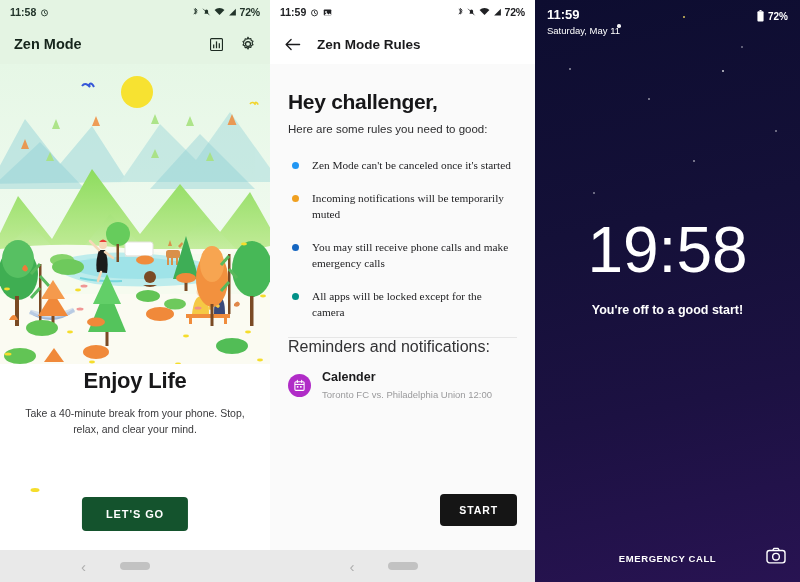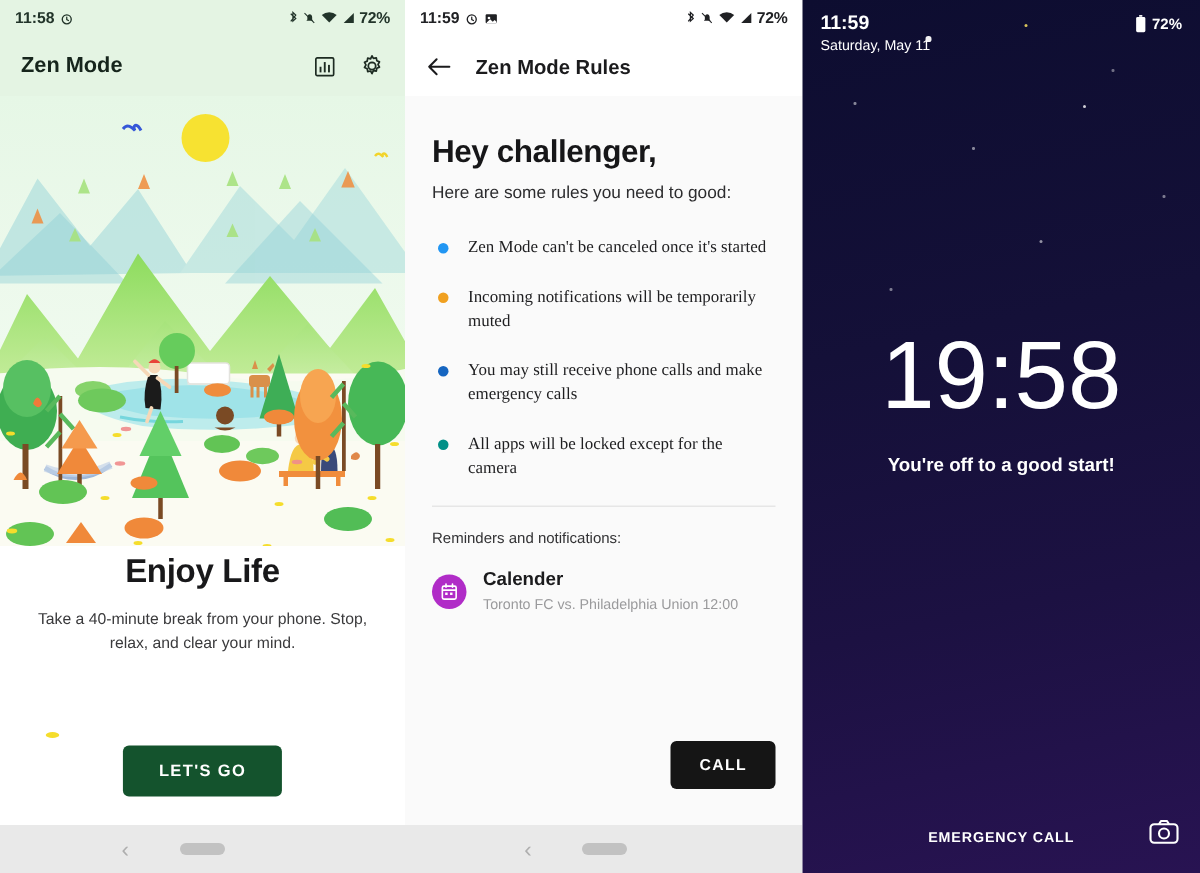--- a/index.html
+++ b/index.html
@@ -54,21 +54,21 @@
   .p2-appbar { height: 40px; background: #ffffff; display: flex; align-items: center; padding: 0 14px; gap: 16px; }
   .p2-title { font-size: 13.5px; font-weight: 600; color: #1b1b1d; }
   .p2-body { padding: 26px 18px 0 18px; }
   .p2-h1 { font-size: 21px; font-weight: 700; color: #161618; letter-spacing: -.3px; }
   .p2-lead { font-size: 11.5px; color: #2c2c2e; margin-top: 9px; }
   .rules { margin-top: 22px; }
   .rule { display: flex; gap: 13px; margin-bottom: 17px; align-items: flex-start; }
   .dot { width: 7px; height: 7px; border-radius: 50%; flex: 0 0 7px; margin-top: 5px; margin-left: 4px; }
   .rule-txt { font-size: 11.3px; color: #1e1e20; line-height: 1.42; font-family: Liberation Serif, serif; }
   .divider { height: 1px; background: #e6e6e6; margin: 6px 0 0 0; }
-  .p2-sec-title { font-size: 10px; color: #323234; margin-top: 16px; }
+  .p2-sec-title { font-size: 16px; color: #323234; }
   .notif { display: flex; align-items: center; gap: 11px; margin-top: 14px; }
   .notif-ico {
     width: 23px; height: 23px; border-radius: 50%; background: #b02cc7;
     display: flex; align-items: center; justify-content: center; flex: 0 0 23px; margin-top: 1px;
   }
   .notif-name { font-size: 12.5px; font-weight: 600; color: #1b1b1d; }
   .notif-desc { font-size: 9.5px; color: #9a9a9c; margin-top: 5px; }
   .startbtn {
     position: absolute; right: 18px; top: 494px;
     background: #151515; color: #ffffff; border: none; border-radius: 4px;
@@ -440,21 +440,21 @@
             <rect x="13" y="13" width="3" height="3" fill="#ffffff"></rect>
           </svg>
         </span>
         <div>
           <div class="notif-name">Calender</div>
           <div class="notif-desc">Toronto FC vs. Philadelphia Union 12:00</div>
         </div>
       </div>
     </div>
 
-    <button class="startbtn">CALL</button>
+    <button class="startbtn">START</button>
 
     <div class="navbar">
       <span class="nv-back">‹</span>
       <span class="nv-pill"></span>
     </div>
   </div>
 
   <div class="p3">
 
     <span class="star" style="left:82px;top:24px;width:3.5px;height:3.5px;opacity:.95"></span>

